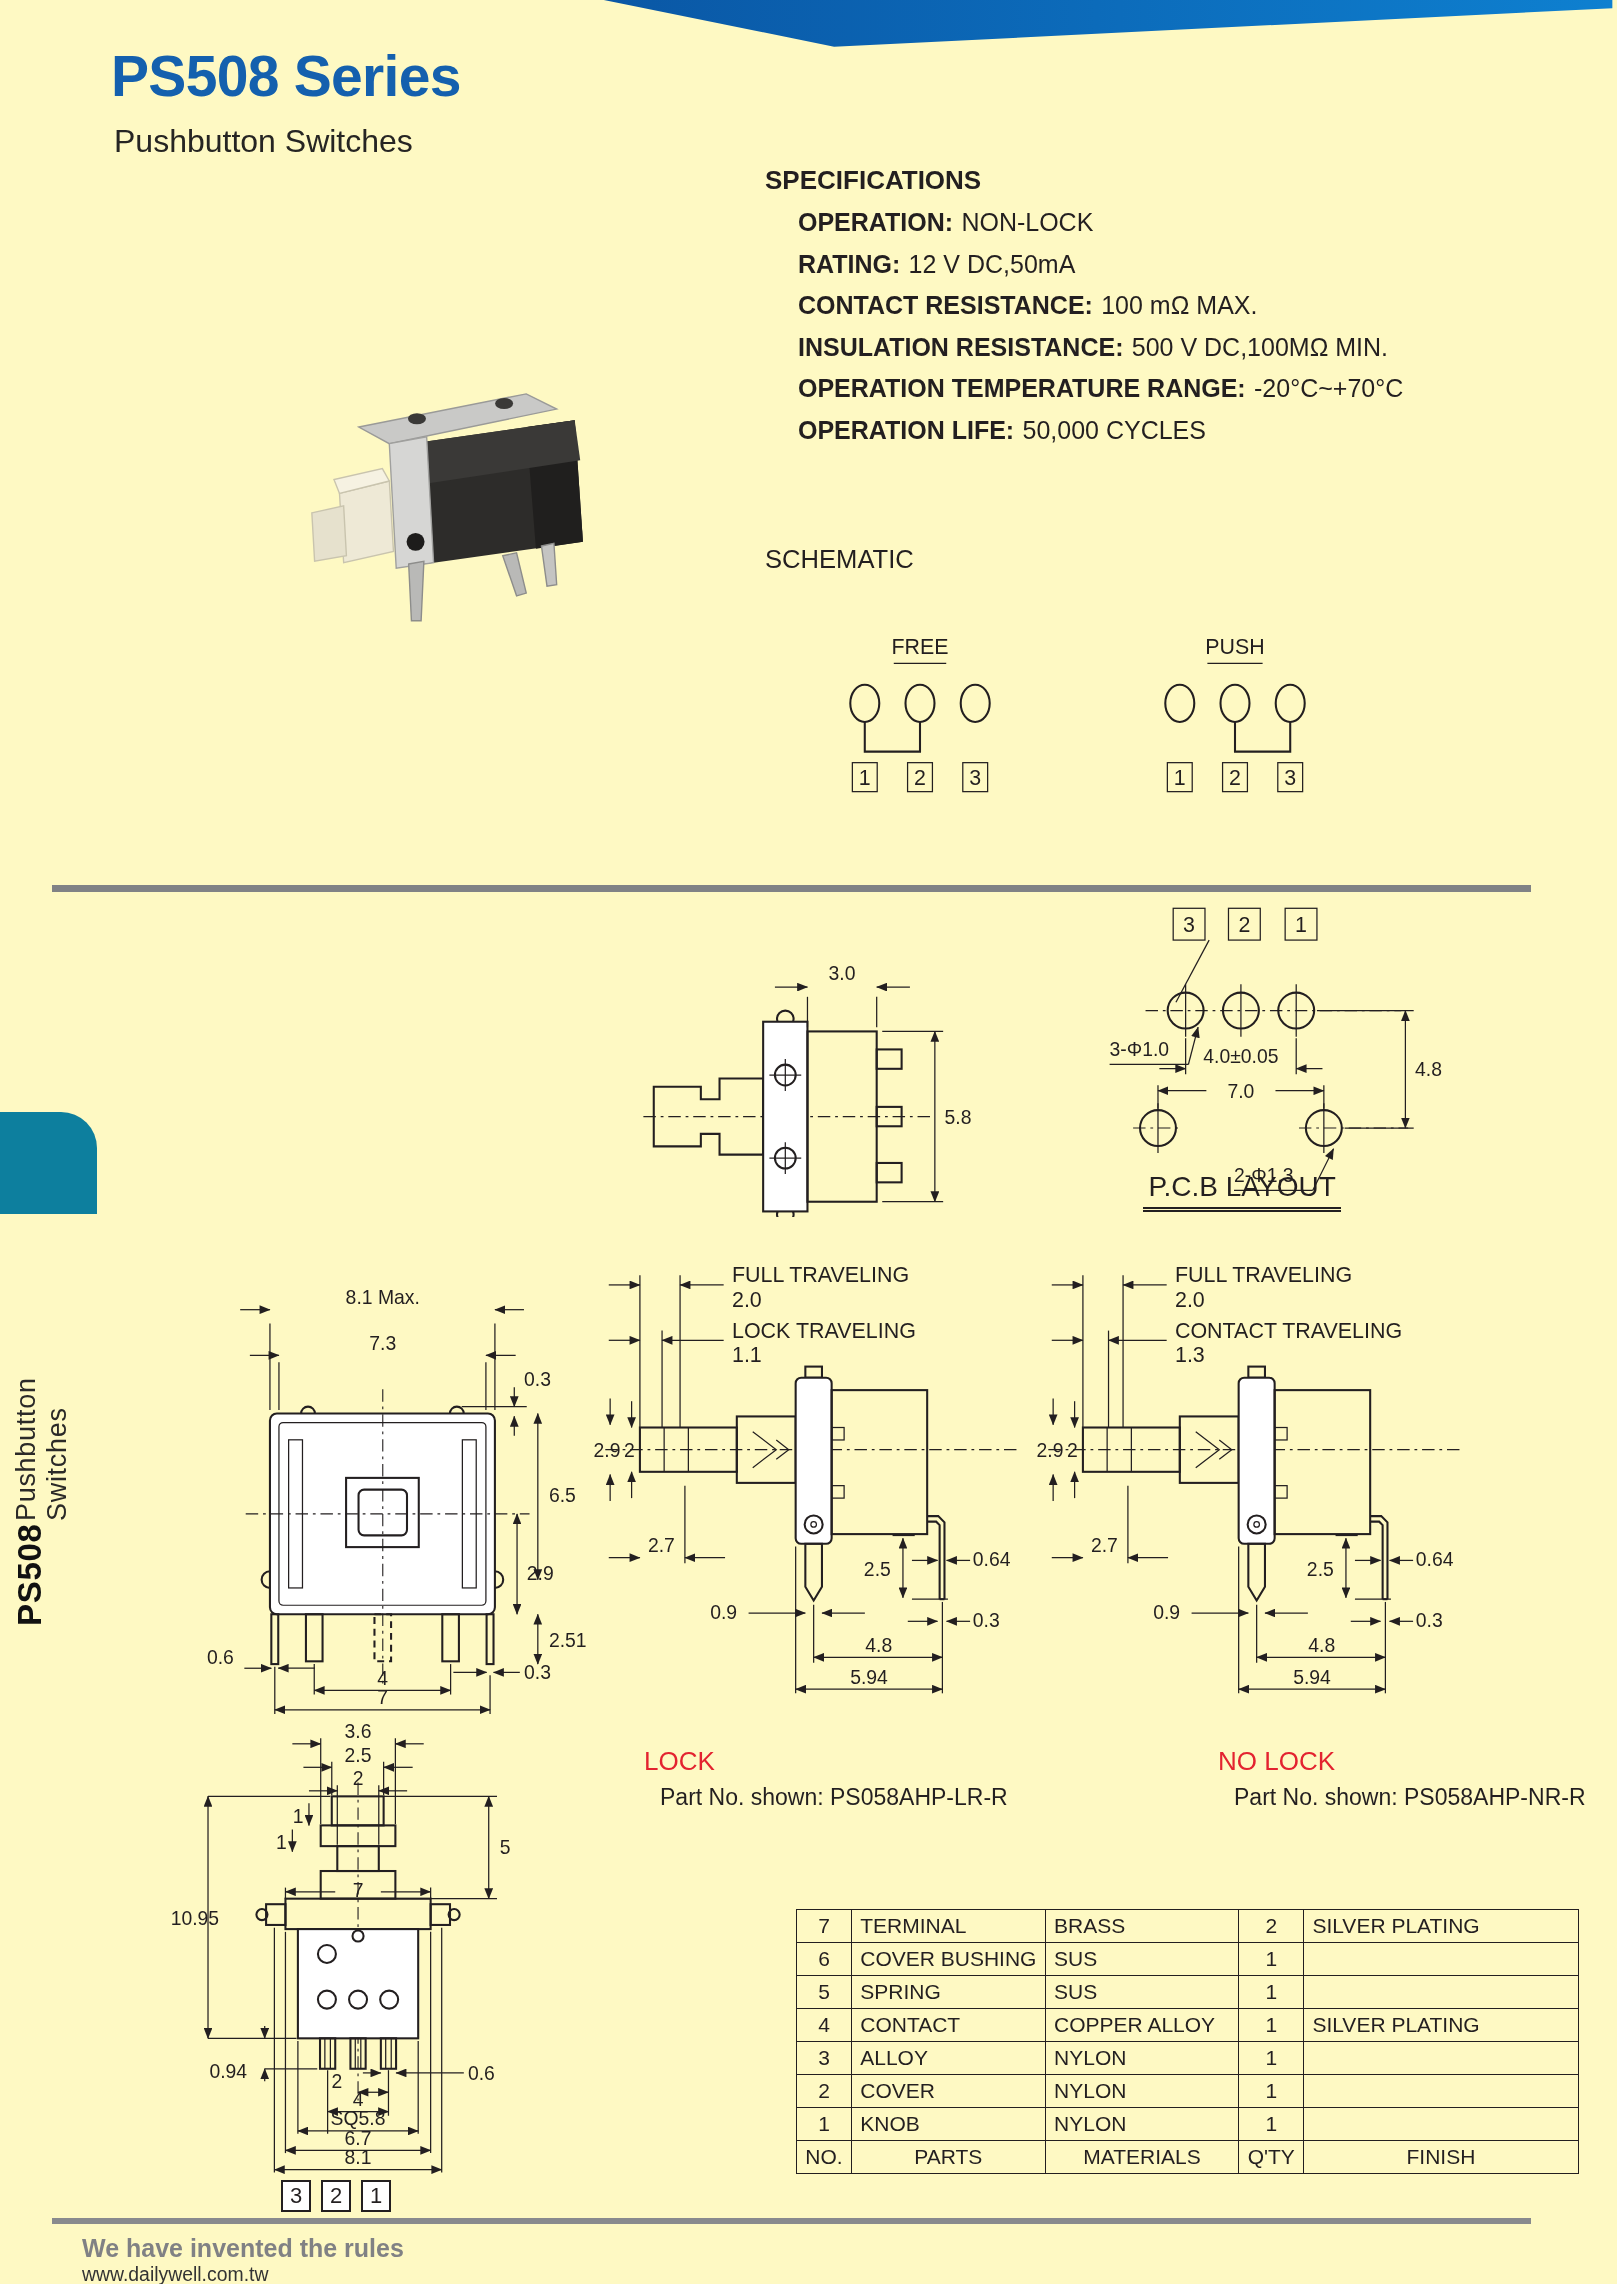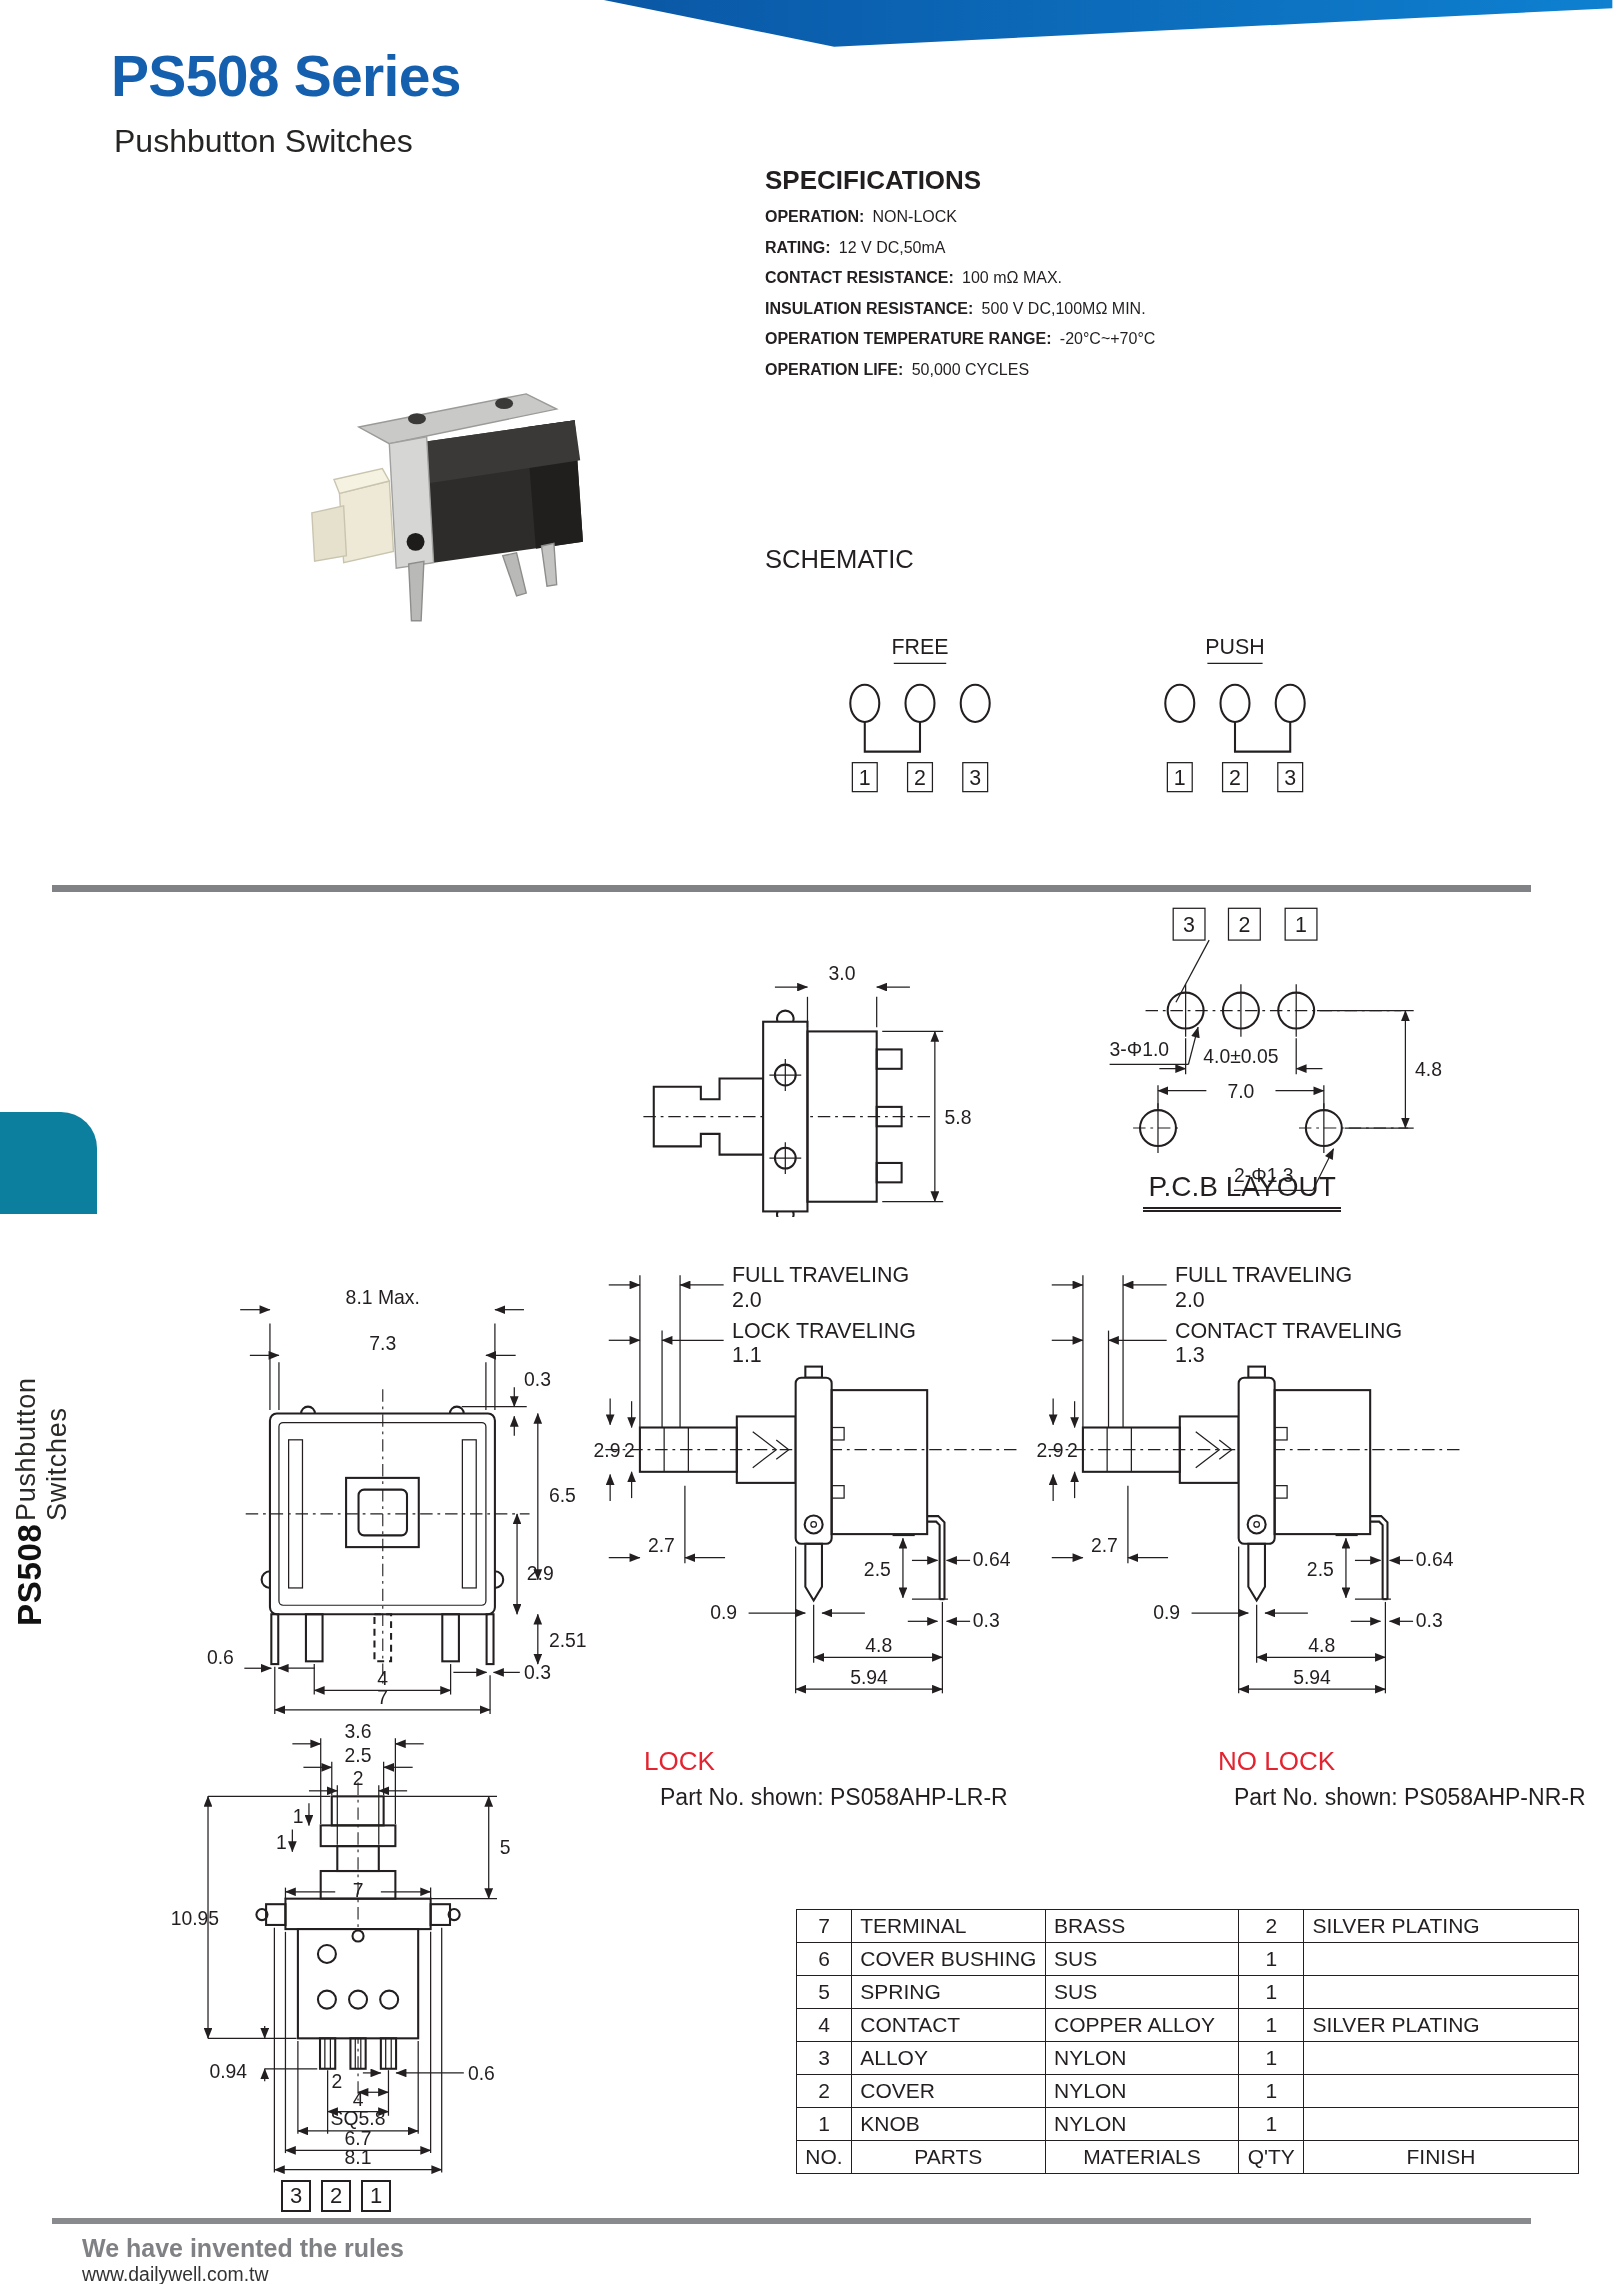--- a/index.html
+++ b/index.html
@@ -1,30 +1,30 @@
 <!DOCTYPE html>
 <html style="font-size:11px"><head>
 <meta charset="utf-8">
 <style>
   html,body { margin:0; padding:0; background:#e8e8e8; }
   .page {
-    position:relative; width:1618px; height:2284px; background:#ffffff;
+    position:relative; width:1618px; height:2284px; background:#fef9c3;
     font-family:"Liberation Sans", sans-serif; color:#231f20; overflow:hidden;
     margin:0 auto;
   }
   .abs { position:absolute; }
 
   
   .title { left:111px; top:43px; font-size:57px; font-weight:bold; color:#1460ae; letter-spacing:-0.7px; }
   .subtitle { left:114px; top:123px; font-size:32px; color:#262523; }
 
   
   .spec-head { left:765px; top:165px; font-size:26px; font-weight:bold; }
   .spec-list { left:765px; top:208px; width:761px; }
-  .spec-line { font-size:16px; margin-bottom:12.5px; white-space:nowrap; }
+  .spec-line { font-size:25px; margin-bottom:12.5px; white-space:nowrap;margin-left:33px; }
   .spec-line .lb { font-weight:bold; margin-right:8.3px; }
 
   .schem-head { left:765px; top:545px; font-size:25.6px; }
 
   
   svg.draw text { font-family:"Liberation Sans", sans-serif; font-size:28px; fill:#231f20; stroke:none; }
   svg.draw text.big { font-size:31px; }
   svg.draw .o { stroke:#231f20; stroke-width:3; fill:none; }
   svg.draw .ow { stroke:#231f20; stroke-width:3; fill:#ffffff; }
   svg.draw .d { stroke:#231f20; stroke-width:1.8; fill:none; }

